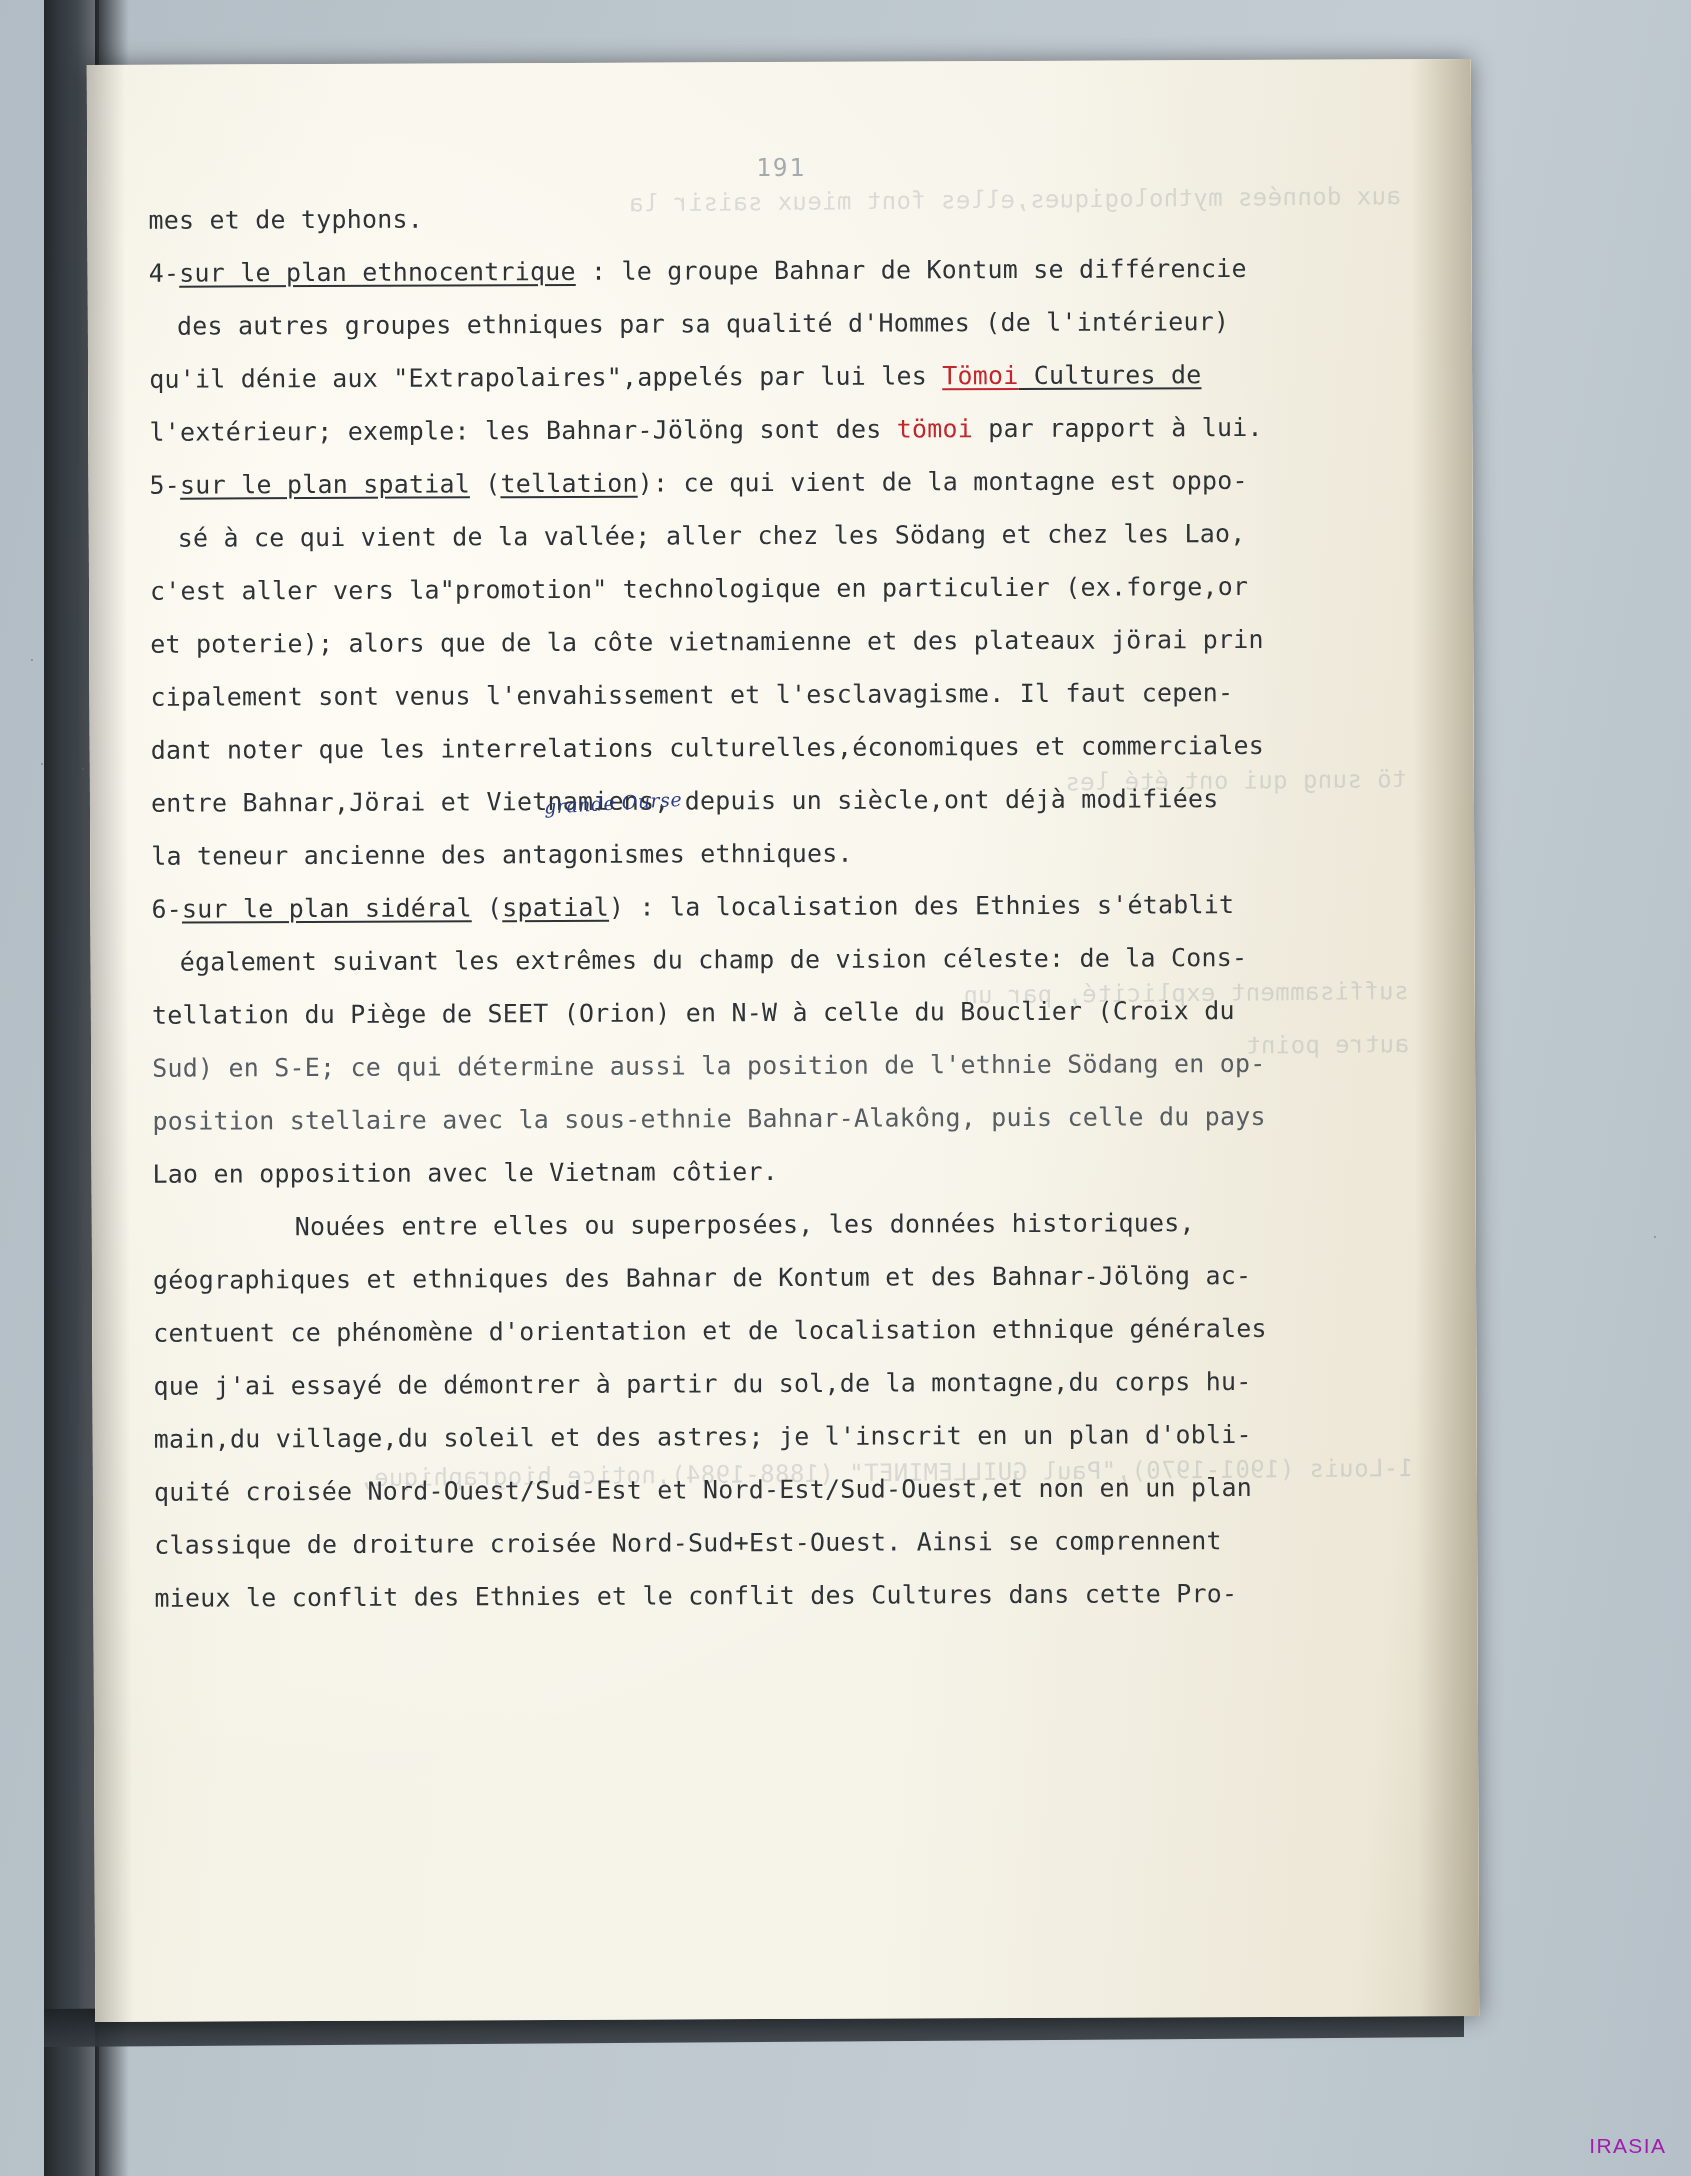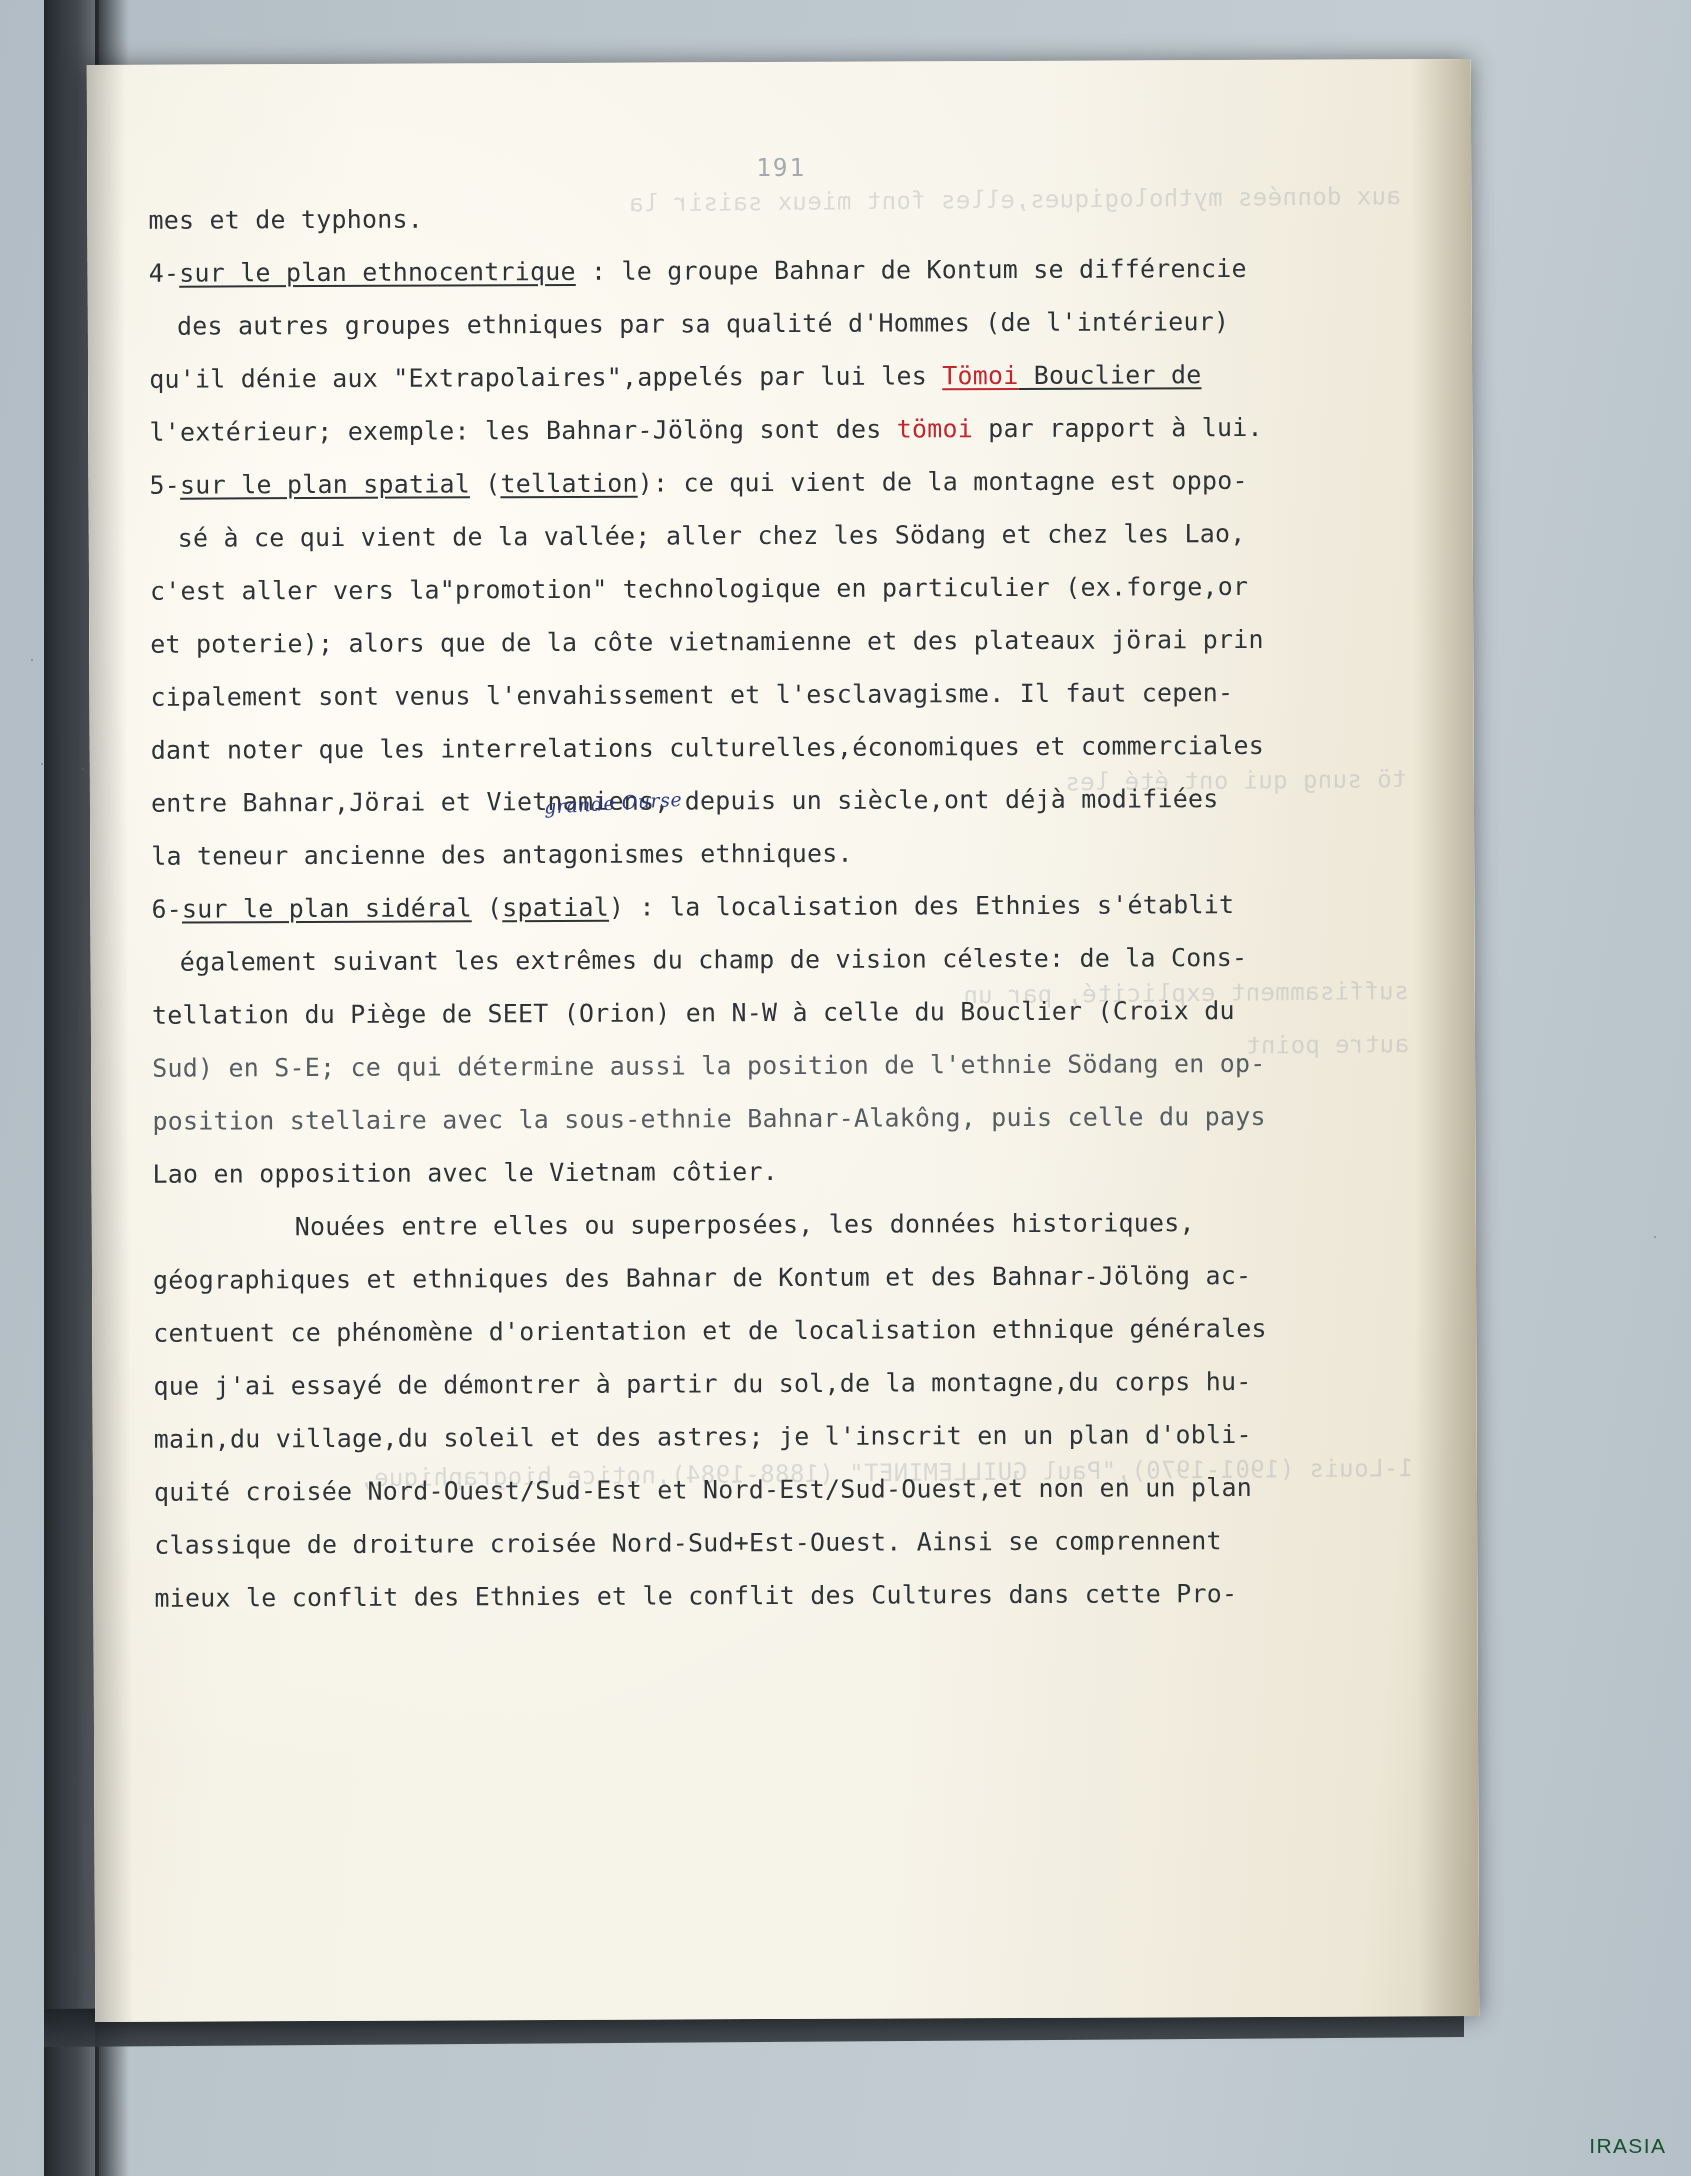--- a/index.html
+++ b/index.html
@@ -152,21 +152,21 @@
     color: #6b7177;
     font-size: 13.2px;
     opacity: .6;
   }
 
   
   #watermark {
     position: absolute;
     right: 24.6px;
     bottom: 19px;
-    color: #14532d;
+    color: #a21caf;
     font-family: "Liberation Sans", sans-serif;
     font-size: 21px;
     letter-spacing: 1.4px;
   }
 </style>
 </head>
 <body>
 
 <div id="scan-bg"></div>
 <div id="binding-left"></div>
@@ -211,21 +211,21 @@
   <div id="content">
 
     <div id="folio">191</div>
 
     <div class="line">mes et de typhons.</div>
 
     <div class="line"><span>4-</span><span class="u">sur le plan ethnocentrique</span><span> : le groupe Bahnar de Kontum se différencie</span></div>
 
     <div class="line indent1">des autres groupes ethniques par sa qualité d'Hommes (de l'intérieur)</div>
 
-    <div class="line"><span>qu'il dénie aux "Extrapolaires",appelés par lui les </span><span class="red u">Tömoi</span><span class="u"> Bouclier de</span></div>
+    <div class="line"><span>qu'il dénie aux "Extrapolaires",appelés par lui les </span><span class="red u">Tömoi</span><span class="u"> Cultures de</span></div>
 
     <div class="line"><span>l'extérieur; exemple: les Bahnar-Jölöng sont des </span><span class="red">tömoi</span><span> par rapport à lui.</span></div>
 
     <div class="line"><span>5-</span><span class="u">sur le plan spatial</span><span> (</span><span class="u">tellation</span><span>): ce qui vient de la montagne est oppo-</span></div>
 
     <div class="line indent1">sé à ce qui vient de la vallée; aller chez les Södang et chez les Lao,</div>
     <div class="line">c'est aller vers la"promotion" technologique en particulier (ex.forge,or</div>
     <div class="line">et poterie); alors que de la côte vietnamienne et des plateaux jörai prin</div>
     <div class="line">cipalement sont venus l'envahissement et l'esclavagisme. Il faut cepen-</div>
     <div class="line">dant noter que les interrelations culturelles,économiques et commerciales</div>

